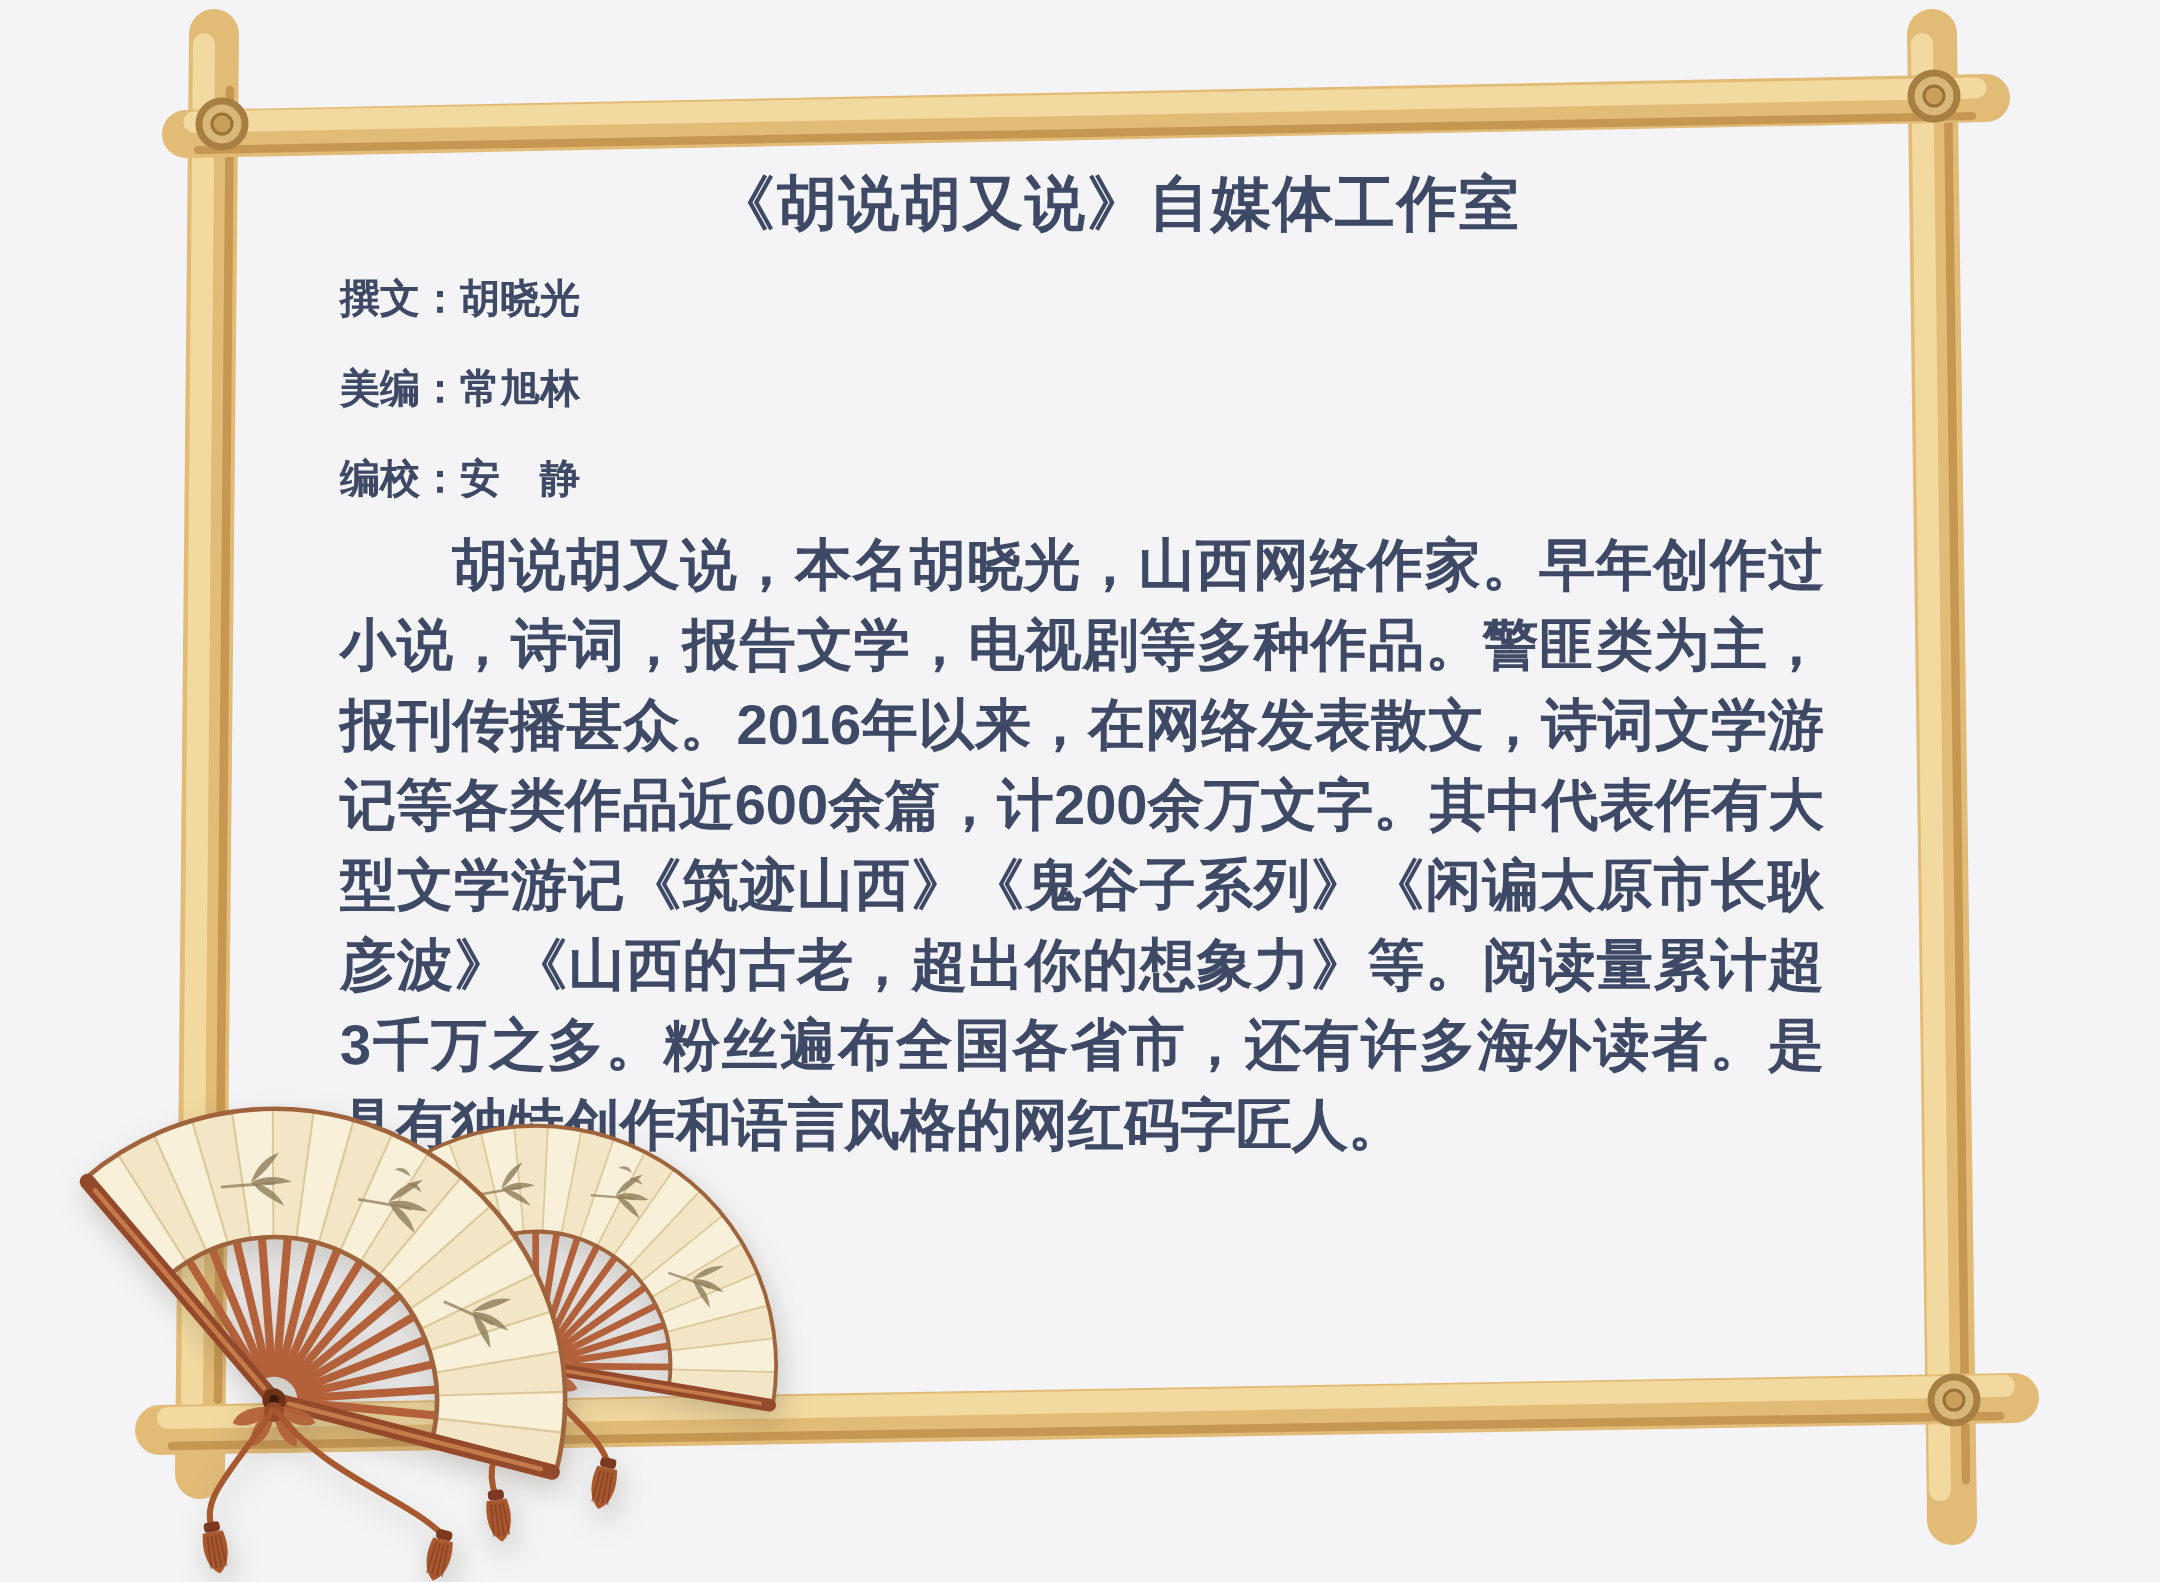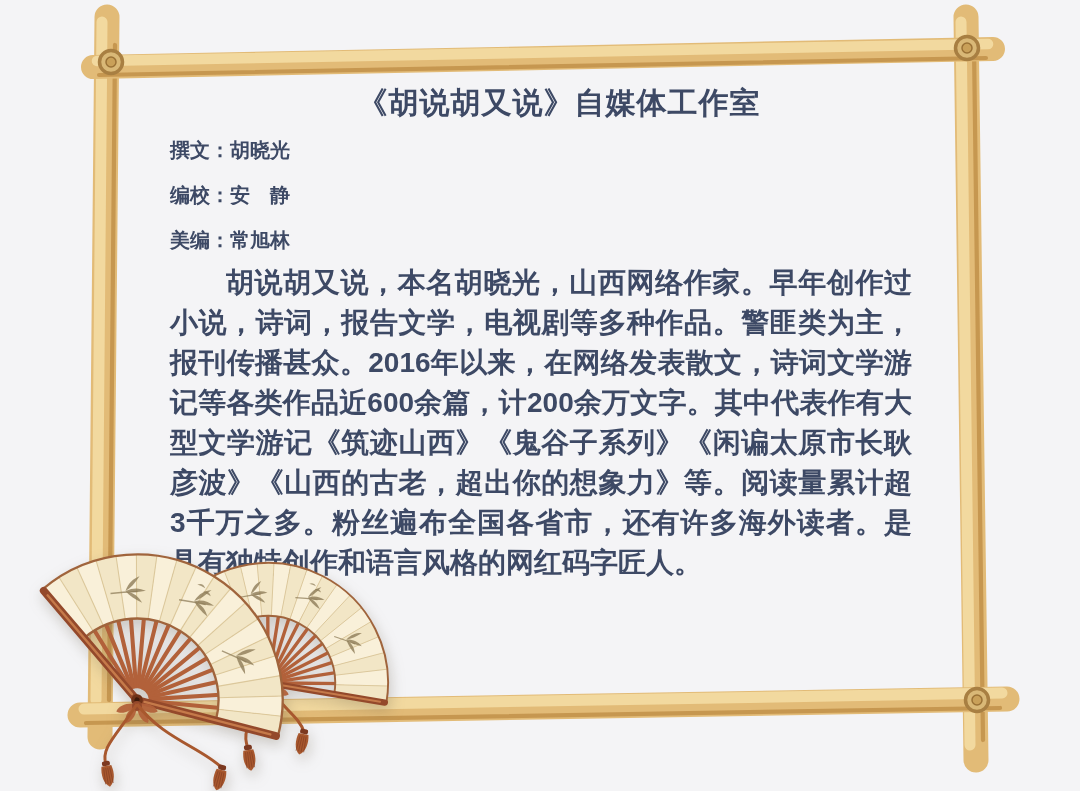--- a/index.html
+++ b/index.html
@@ -47,22 +47,22 @@
       <circle cx="967" cy="48" r="5" fill="#c9a059" stroke="#9a7136" stroke-width="1.5"></circle>
       <circle cx="977" cy="700" r="11.5" fill="#d9b877" stroke="#a87f42" stroke-width="3.5"></circle>
       <circle cx="977" cy="700" r="5" fill="#c9a059" stroke="#9a7136" stroke-width="1.5"></circle>
     </svg>
 
   <main class="content">
     <h1 class="title">《胡说胡又说》自媒体工作室</h1>
 
     <div class="credits">
       <div class="credit"><span>撰文：</span><span>胡晓光</span></div>
+      <div class="credit"><span>美编：</span><span>常旭林</span></div>
       <div class="credit"><span>编校：</span><span>安　静</span></div>
-      <div class="credit"><span>美编：</span><span>常旭林</span></div>
     </div>
 
     <p class="bio">胡说胡又说，本名胡晓光，山西网络作家。早年创作过小说，诗词，报告文学，电视剧等多种作品。警匪类为主，报刊传播甚众。2016年以来，在网络发表散文，诗词文学游记等各类作品近600余篇，计200余万文字。其中代表作有大型文学游记《筑迹山西》《鬼谷子系列》《闲谝太原市长耿彦波》《山西的古老，超出你的想象力》等。阅读量累计超3千万之多。粉丝遍布全国各省市，还有许多海外读者。是具有独特创作和语言风格的网红码字匠人。</p>
   </main>
 
   <svg class="layer fans-layer" viewBox="0 0 1080 791">
       <g transform="translate(268 683) rotate(27) scale(0.8)">
         <line x1="-13.4" y1="-4.2" x2="-89.6" y2="-28.3" stroke="#b2613a" stroke-width="4.2" stroke-linecap="round"></line>
         <line x1="-12.5" y1="-6.3" x2="-84.1" y2="-42" stroke="#b2613a" stroke-width="4.2" stroke-linecap="round"></line>
         <line x1="-11.4" y1="-8.2" x2="-76.4" y2="-54.8" stroke="#b2613a" stroke-width="4.2" stroke-linecap="round"></line>

